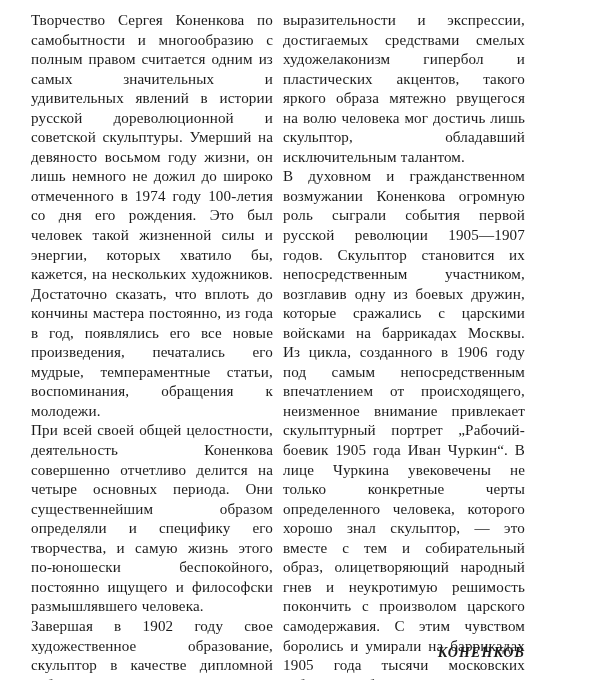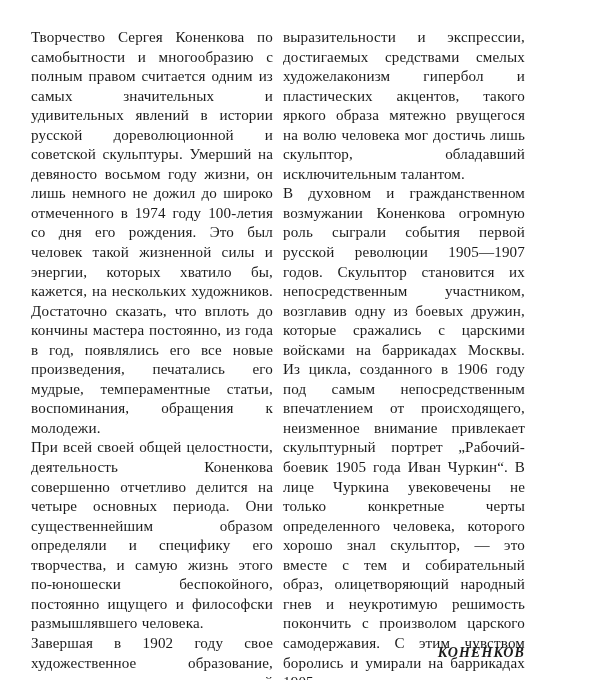--- a/index.html
+++ b/index.html
@@ -15,21 +15,20 @@
     overflow: hidden;
     font-family: "Liberation Serif", "DejaVu Serif", serif;
     color: #1d1d1d;
   }
   .columns {
     position: absolute;
     left: 31px;
     top: 11px;
     width: 494px;
     height: 615px;
-    margin-top: 17px;
   }
   .col {
     position: absolute;
     top: 0;
     width: 242px;
   }
   .col-left  { left: 0; }
   .col-right { left: 252px; }
 
   .col p {

